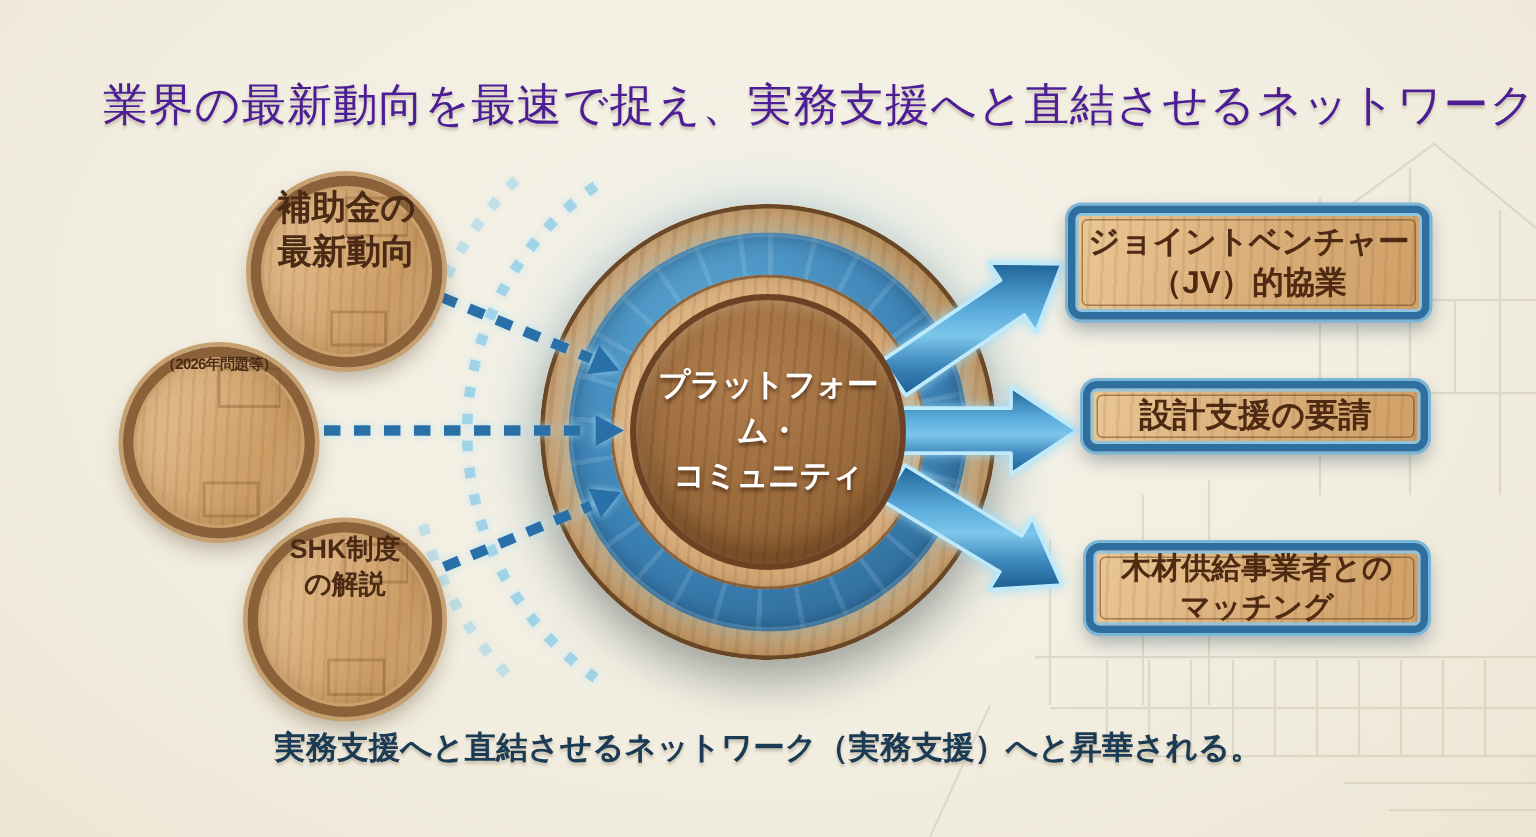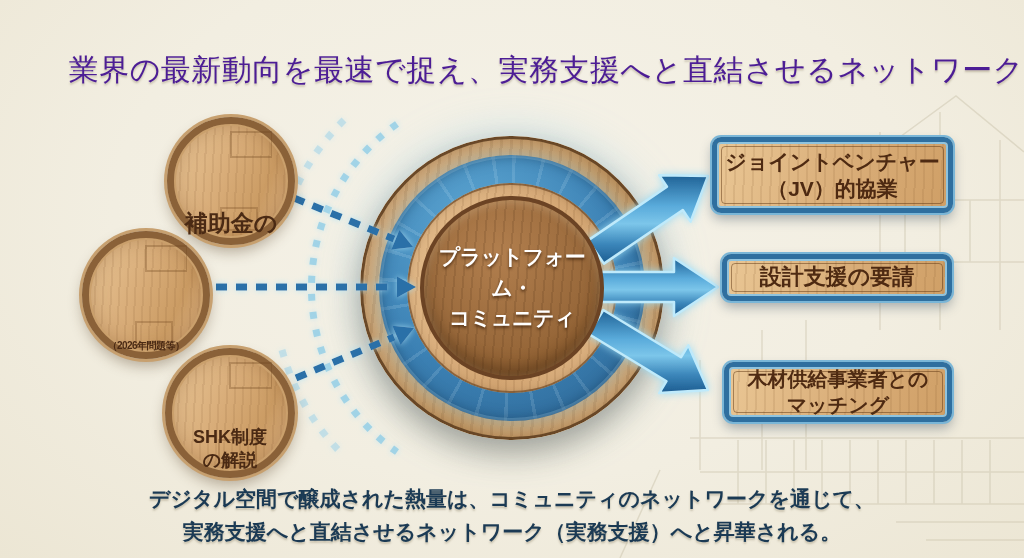--- a/index.html
+++ b/index.html
@@ -37,21 +37,21 @@
     position:absolute; border-radius:50%; z-index:3;
     border:7px solid #8a6138;
     background:
       repeating-linear-gradient(93deg, rgba(125,84,45,0.12) 0 2px, rgba(0,0,0,0) 2px 8px),
       linear-gradient(115deg, #e9c697 0%, #d8ac78 45%, #cb9c64 72%, #ddb486 100%);
     box-shadow:
       0 0 0 3px #c7a06f,
       0 7px 14px rgba(70,45,20,0.35),
       inset 0 0 0 2px #caa06c,
       inset 0 0 20px rgba(120,75,35,0.35);
-    display:flex; align-items:flex-end; justify-content:center;
+    display:flex; align-items:flex-start; justify-content:center;
   }
   .disc::before {
     content:""; position:absolute; right:14%; top:6%;
     width:34%; height:20%;
     border:2px solid rgba(110,70,30,0.30);
     border-right-width:1px;
   }
   .disc::after {
     content:""; position:absolute; left:40%; bottom:6%;
     width:30%; height:18%;
@@ -229,20 +229,21 @@
     <span>プラットフォーム・</span><br>
     <span>コミュニティ</span>
   </div>
 </div>
 
 <div class="title">業界の最新動向を最速で捉え、実務支援へと直結させるネットワーク</div>
 
 <div class="disc disc1">
   <div class="label">
     <span>補助金の</span><br>
+    <span>最新動向</span>
   </div>
 </div>
 <div class="disc disc2">
   <div class="label">
     <span class="l2">（2026年問題等）</span>
   </div>
 </div>
 <div class="disc disc3">
   <div class="label">
     <span>SHK制度</span><br>
@@ -262,15 +263,14 @@
   </div>
 </div>
 <div class="plank plank3">
   <div class="label">
     <span>木材供給事業者との</span><br>
     <span>マッチング</span>
   </div>
 </div>
 
 <div class="footer">
-  <div>デジタル空間で醸成された熱量は、コミュニティのネットワークを通じて、</div>
   <div>実務支援へと直結させるネットワーク（実務支援）へと昇華される。</div>
 </div>
 
 </body></html>

